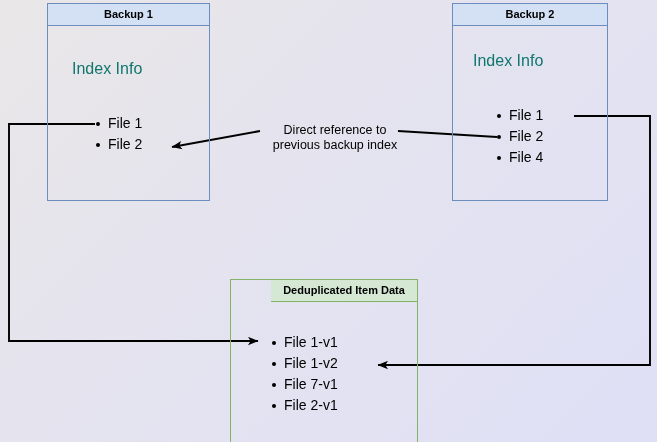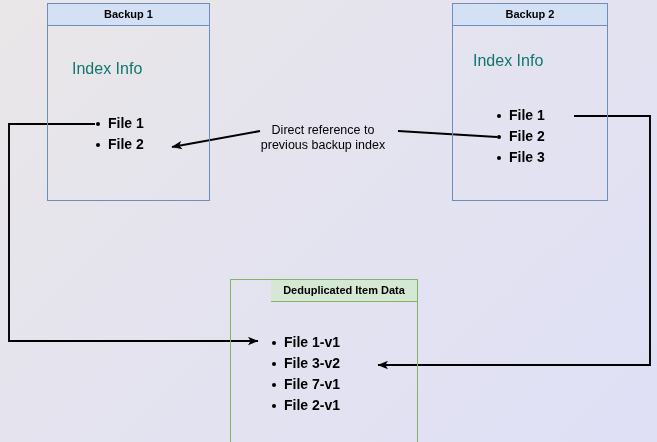--- a/index.html
+++ b/index.html
@@ -54,21 +54,20 @@
     position: absolute;
     font-size: 16px;
     color: #0f766e;
     white-space: nowrap;
   }
   .file-list {
     position: absolute;
     margin: 0;
     padding: 0;
     list-style: none;
-    font-weight: bold;
   }
   .file-list li {
     position: relative;
     font-size: 14px;
     line-height: 21px;
     color: #000000;
     padding-left: 14px;
     white-space: nowrap;
   }
   .file-list li::before {
@@ -120,29 +119,29 @@
     <li>File 2</li>
   </ul>
 
   <div class="box" style="left:452px; top:3px; width:156px; height:198px;">
     <div class="box-header">Backup 2</div>
   </div>
   <div class="index-label" style="left:473px; top:52px;">Index Info</div>
   <ul class="file-list" style="left:495px; top:105px;">
     <li>File 1</li>
     <li>File 2</li>
-    <li>File 3</li>
+    <li>File 4</li>
   </ul>
 
   <div class="box green" style="left:230px; top:279px; width:188px; height:164px;padding-left:40px;">
     <div class="box-header">Deduplicated Item Data</div>
   </div>
   <ul class="file-list" style="left:270px; top:332px;">
     <li>File 1-v1</li>
-    <li>File 3-v2</li>
+    <li>File 1-v2</li>
     <li>File 7-v1</li>
     <li>File 2-v1</li>
   </ul>
 
-  <div class="edge-label" style="left:252px; top:123px; width:142px;">Direct reference to
+  <div class="edge-label" style="left:264px; top:123px; width:142px;">Direct reference to
 previous backup index</div>
 
 </div>
 
 </body></html>

